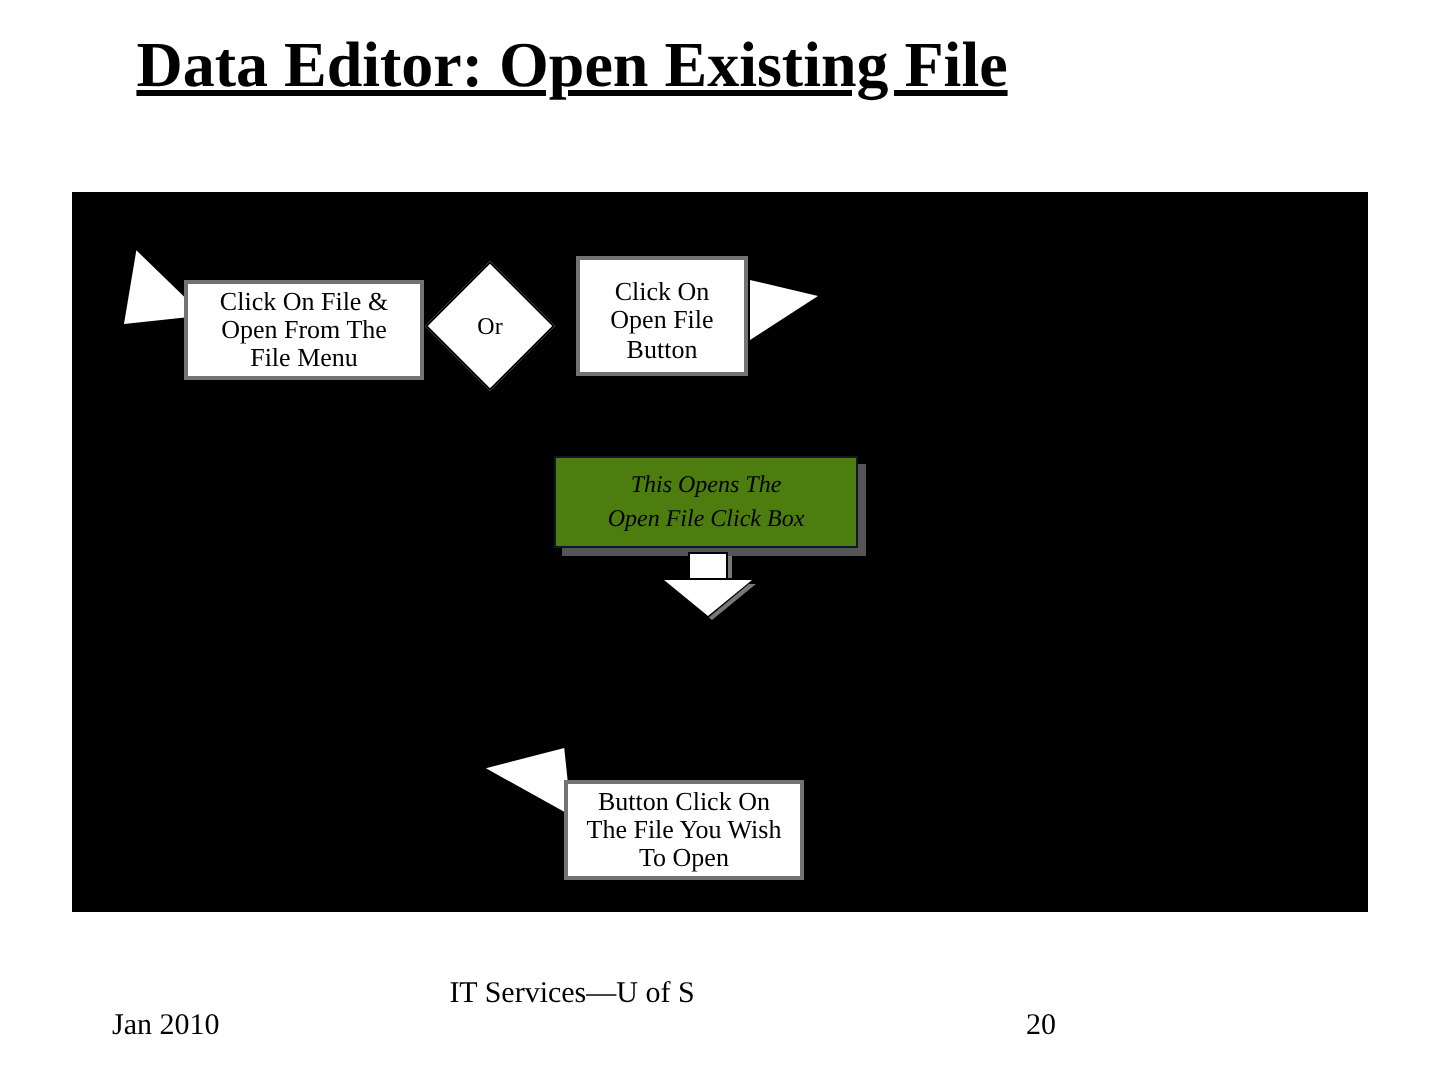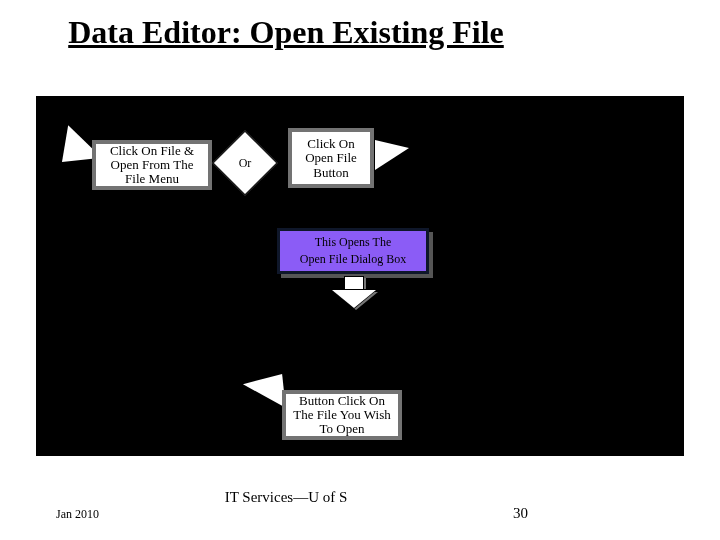--- a/index.html
+++ b/index.html
@@ -1,40 +1,40 @@
 <!DOCTYPE html>
 <html><head>
 <meta charset="utf-8">
 <style>
   * { margin: 0; padding: 0; box-sizing: border-box; }
   html, body { width: 720px; height: 540px; font-family: "Times New Roman", Times, serif; background: #fff; color: #000; }
   .slide { position: relative; width: 572px; height: 540px; }
   .title { position: absolute; top: 14px; left: 0; right: 0; text-align: center; font-size: 32px; font-weight: bold; text-decoration: underline; }
   .blackbox { position: absolute; left: 36px; top: 96px; width: 648px; height: 360px; background: #000; }
-  .callout { position: absolute; background: #fff; border: 4px solid #737373; text-align: center; font-size: 13px; line-height: 1.1; display: flex; align-items: center; justify-content: center; padding: 4px 6px; }
+  .callout { position: absolute; background: #fff; border: 2px solid #737373; text-align: center; font-size: 13px; line-height: 1.1; display: flex; align-items: center; justify-content: center; padding: 4px 6px; }
   .callout-a { left: 92px; top: 140px; width: 120px; height: 50px; }
   .pointer-a { position: absolute; left: 60px; top: 124px; width: 0; height: 0; border-bottom: 36px solid #fff; border-left: 10px solid transparent; border-right: 30px solid transparent; transform: rotate(-6deg); }
   .or-diamond { position: absolute; left: 222px; top: 140px; width: 46px; height: 46px; }
   .or-diamond .shape { position: absolute; inset: 0; background: #fff; border: 1px solid #000; transform: rotate(45deg); }
   .or-diamond .txt { position: absolute; inset: 0; display: flex; align-items: center; justify-content: center; font-size: 12px; }
   .callout-b { left: 288px; top: 128px; width: 86px; height: 60px; align-items: flex-end; }
   .pointer-b { position: absolute; left: 375px; top: 140px; width: 0; height: 0; border-left: 34px solid #fff; border-top: 8px solid transparent; border-bottom: 22px solid transparent; }
   .midbox { position: absolute; left: 277px; top: 228px; width: 152px; height: 46px; }
   .midbox .shadow { position: absolute; left: 4px; top: 4px; right: -4px; bottom: -4px; background: #555; }
-  .midbox .front { position: absolute; inset: 0; background: #8b5cf6; border: 3px solid #0f172a; text-align: center; font-size: 12px; line-height: 1.4; display: flex; flex-direction: column; align-items: center; justify-content: center; padding: 2px 4px; }
+  .midbox .front { position: absolute; inset: 0; background: #4d7c0f; border: 1px solid #0f172a; text-align: center; font-size: 12px; line-height: 1.4; display: flex; flex-direction: column; align-items: center; justify-content: center; padding: 2px 4px; font-style: italic; }
   .down-arrow { position: absolute; left: 330px; top: 276px; width: 46px; height: 36px; }
   .down-arrow .sh-stem { position: absolute; left: 16px; top: 2px; width: 20px; height: 16px; background: #777; }
   .down-arrow .sh-head { position: absolute; left: 4px; top: 16px; width: 0; height: 0; border-left: 22px solid transparent; border-right: 22px solid transparent; border-top: 18px solid #777; }
   .down-arrow .stem { position: absolute; left: 14px; top: 0; width: 20px; height: 16px; background: #fff; border: 1px solid #000; border-bottom: none; }
   .down-arrow .head { position: absolute; left: 2px; top: 14px; width: 0; height: 0; border-left: 22px solid transparent; border-right: 22px solid transparent; border-top: 18px solid #fff; filter: drop-shadow(0 0 0 #000); }
   .down-arrow .head-border { position: absolute; left: 0px; top: 13px; width: 0; height: 0; border-left: 24px solid transparent; border-right: 24px solid transparent; border-top: 20px solid #000; }
   .callout-c { left: 282px; top: 390px; width: 120px; height: 50px; }
   .pointer-c { position: absolute; left: 244px; top: 376px; width: 0; height: 0; border-right: 40px solid #fff; border-top: 6px solid transparent; border-bottom: 28px solid transparent; transform: rotate(-6deg); }
   .footer { position: absolute; left: 0; right: 0; bottom: 18px; height: 24px; }
-  .footer .date { position: absolute; left: 56px; bottom: 0; font-size: 12px; }
+  .footer .date { position: absolute; left: 56px; bottom: 0; font-size: 15px; }
   .footer .center { position: absolute; left: 0; right: 0; bottom: 16px; text-align: center; font-size: 15px; margin-top: 36px; }
   .footer .page { position: absolute; right: 44px; bottom: 0; font-size: 15px; }
 </style>
 </head>
 <body>
 
 <div class="slide">
 
   <div class="title">Data Editor: Open Existing File</div>
 
@@ -52,36 +52,36 @@
 
   <div class="callout callout-b">
     <span>Click On Open File Button</span>
   </div>
   <div class="pointer-b"></div>
 
   <div class="midbox">
     <div class="shadow"></div>
     <div class="front">
       <div>This Opens The</div>
-      <div>Open File Dialog Box</div>
+      <div>Open File Click Box</div>
     </div>
   </div>
 
   <div class="down-arrow">
     <div class="sh-stem"></div>
     <div class="sh-head"></div>
     <div class="stem"></div>
     <div class="head-border"></div>
     <div class="head"></div>
   </div>
 
   <div class="pointer-c"></div>
   <div class="callout callout-c">
     <span>Button Click On The File You Wish To Open</span>
   </div>
 
   <div class="footer">
     <div class="date">Jan 2010</div>
     <div class="center">IT Services—U of S</div>
-    <div class="page">30</div>
+    <div class="page">20</div>
   </div>
 
 </div>
 
 </body></html>

